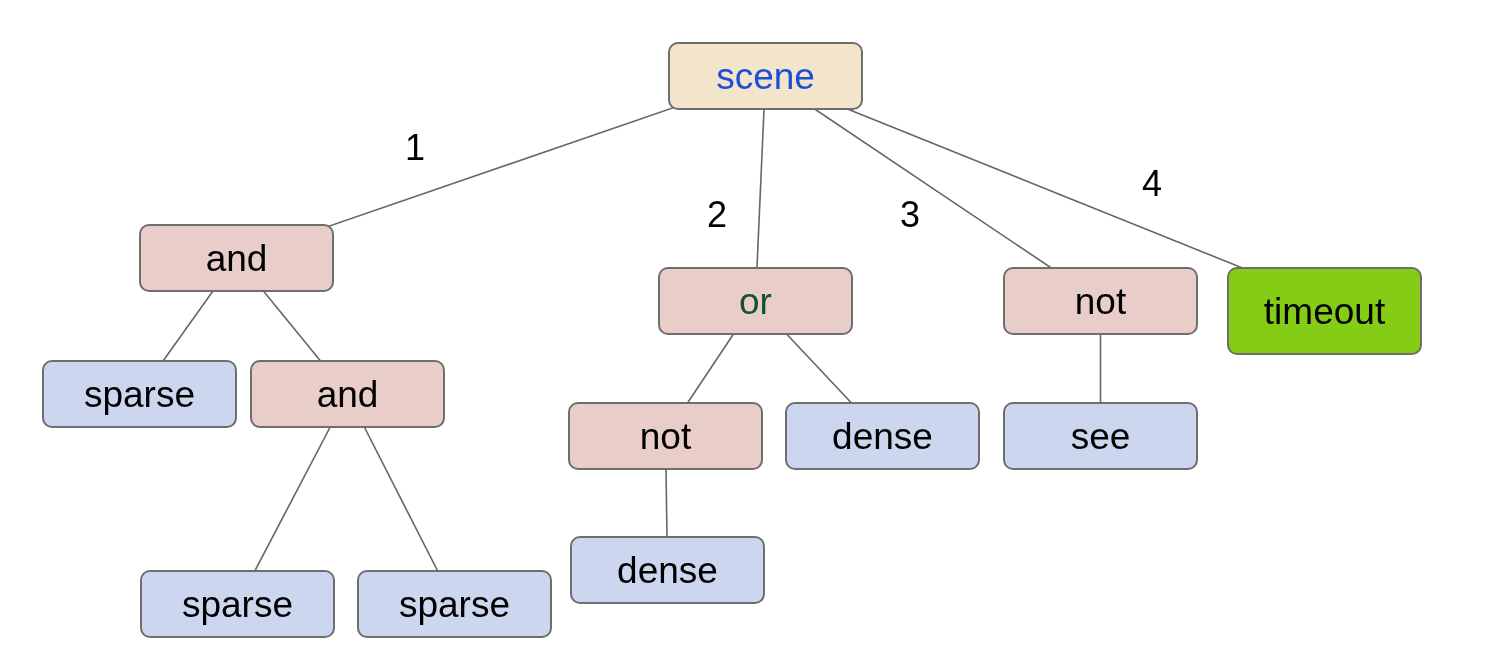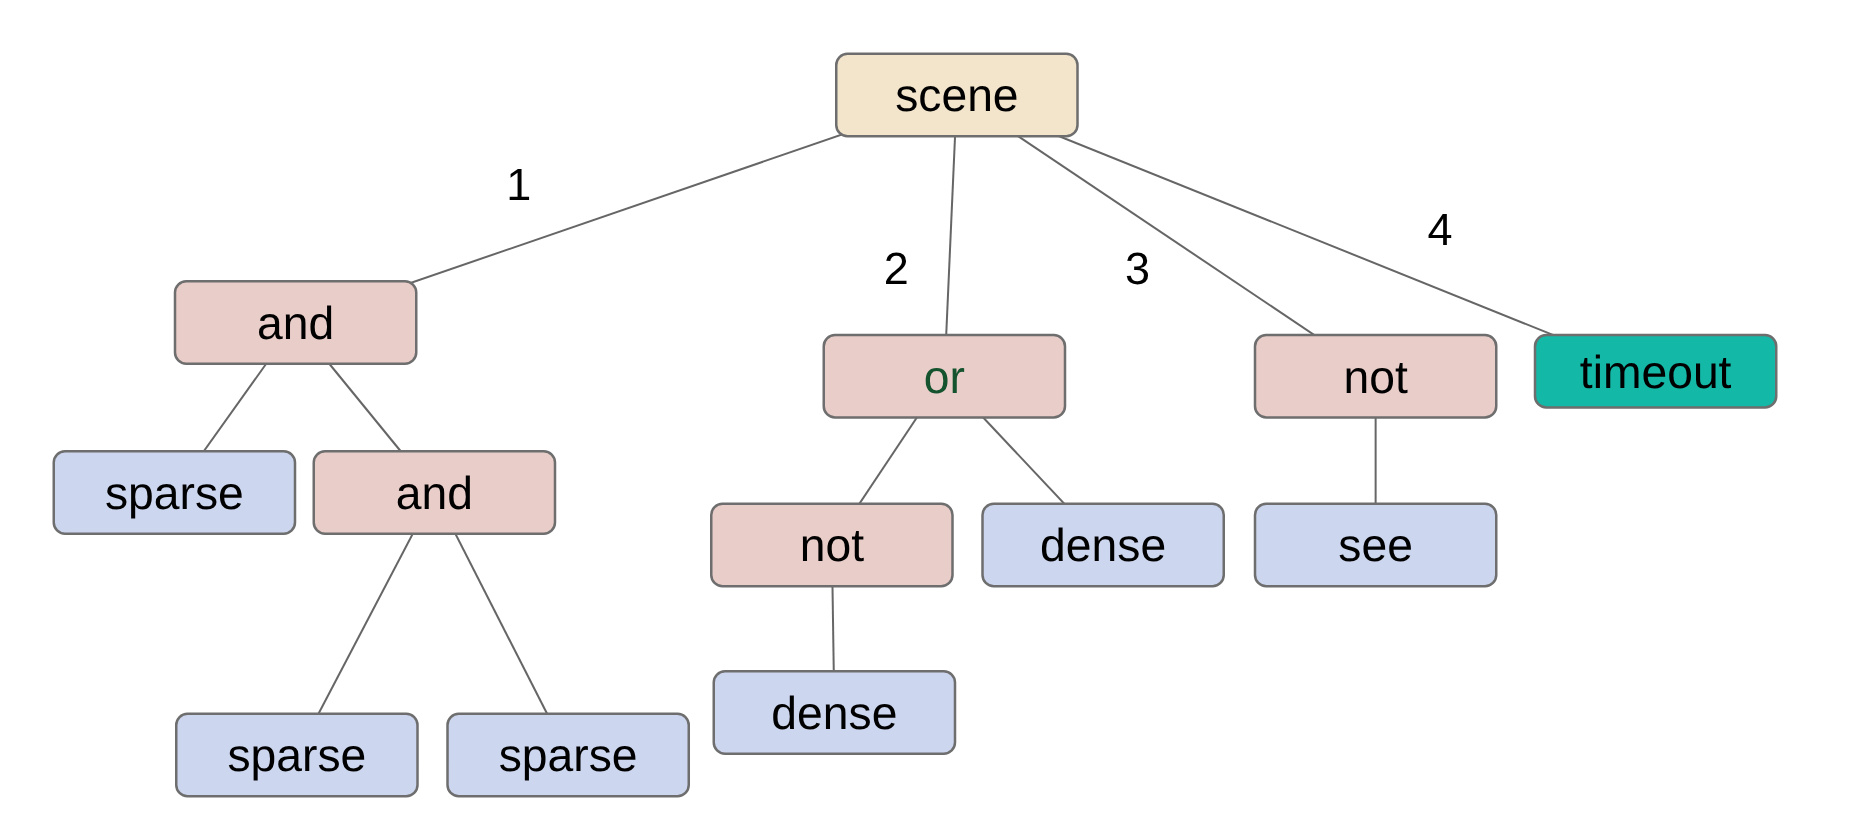--- a/index.html
+++ b/index.html
@@ -58,25 +58,25 @@
       <line x1="236.5" y1="258" x2="139.5" y2="394" stroke="#666666" stroke-width="1.6"></line>
       <line x1="236.5" y1="258" x2="347.5" y2="394" stroke="#666666" stroke-width="1.6"></line>
       <line x1="347.5" y1="394" x2="237.5" y2="604" stroke="#666666" stroke-width="1.6"></line>
       <line x1="347.5" y1="394" x2="454.5" y2="604" stroke="#666666" stroke-width="1.6"></line>
       <line x1="755.5" y1="301" x2="665.5" y2="436" stroke="#666666" stroke-width="1.6"></line>
       <line x1="755.5" y1="301" x2="882.5" y2="436" stroke="#666666" stroke-width="1.6"></line>
       <line x1="665.5" y1="436" x2="667.5" y2="570" stroke="#666666" stroke-width="1.6"></line>
       <line x1="1100.5" y1="301" x2="1100.5" y2="436" stroke="#666666" stroke-width="1.6"></line>
     </svg>
   <div id="nodes-layer">
-      <div class="node" style="left: 668px; top: 42px; width: 195px; height: 68px; background: rgb(243, 229, 204); border-color: rgb(110, 110, 110); color: #000000;">scene</div>
+      <div class="node" style="left: 668px; top: 42px; width: 195px; height: 68px; background: rgb(243, 229, 204); border-color: rgb(110, 110, 110); color: #1d4ed8;">scene</div>
       <div class="node" style="left: 139px; top: 224px; width: 195px; height: 68px; background: rgb(233, 205, 201); border-color: rgb(110, 110, 110); color: rgb(0, 0, 0);">and</div>
       <div class="node" style="left: 658px; top: 267px; width: 195px; height: 68px; background: rgb(233, 205, 201); border-color: rgb(110, 110, 110); color: #14532d;">or</div>
       <div class="node" style="left: 1003px; top: 267px; width: 195px; height: 68px; background: rgb(233, 205, 201); border-color: rgb(110, 110, 110); color: rgb(0, 0, 0);">not</div>
-      <div class="node" style="left: 1227px; top: 267px; width: 195px; height: 60px; background: #14b8a6; border-color: rgb(110, 110, 110); color: rgb(0, 0, 0);">timeout</div>
+      <div class="node" style="left: 1227px; top: 267px; width: 195px; height: 88px; background: #84cc16; border-color: rgb(110, 110, 110); color: rgb(0, 0, 0);">timeout</div>
       <div class="node" style="left: 42px; top: 360px; width: 195px; height: 68px; background: rgb(204, 214, 238); border-color: rgb(110, 110, 110); color: rgb(0, 0, 0);">sparse</div>
       <div class="node" style="left: 250px; top: 360px; width: 195px; height: 68px; background: rgb(233, 205, 201); border-color: rgb(110, 110, 110); color: rgb(0, 0, 0);">and</div>
       <div class="node" style="left: 568px; top: 402px; width: 195px; height: 68px; background: rgb(233, 205, 201); border-color: rgb(110, 110, 110); color: rgb(0, 0, 0);">not</div>
       <div class="node" style="left: 785px; top: 402px; width: 195px; height: 68px; background: rgb(204, 214, 238); border-color: rgb(110, 110, 110); color: rgb(0, 0, 0);">dense</div>
       <div class="node" style="left: 1003px; top: 402px; width: 195px; height: 68px; background: rgb(204, 214, 238); border-color: rgb(110, 110, 110); color: rgb(0, 0, 0);">see</div>
       <div class="node" style="left: 140px; top: 570px; width: 195px; height: 68px; background: rgb(204, 214, 238); border-color: rgb(110, 110, 110); color: rgb(0, 0, 0);">sparse</div>
       <div class="node" style="left: 357px; top: 570px; width: 195px; height: 68px; background: rgb(204, 214, 238); border-color: rgb(110, 110, 110); color: rgb(0, 0, 0);">sparse</div>
       <div class="node" style="left: 570px; top: 536px; width: 195px; height: 68px; background: rgb(204, 214, 238); border-color: rgb(110, 110, 110); color: rgb(0, 0, 0);">dense</div>
     </div>
   <div id="labels-layer">

